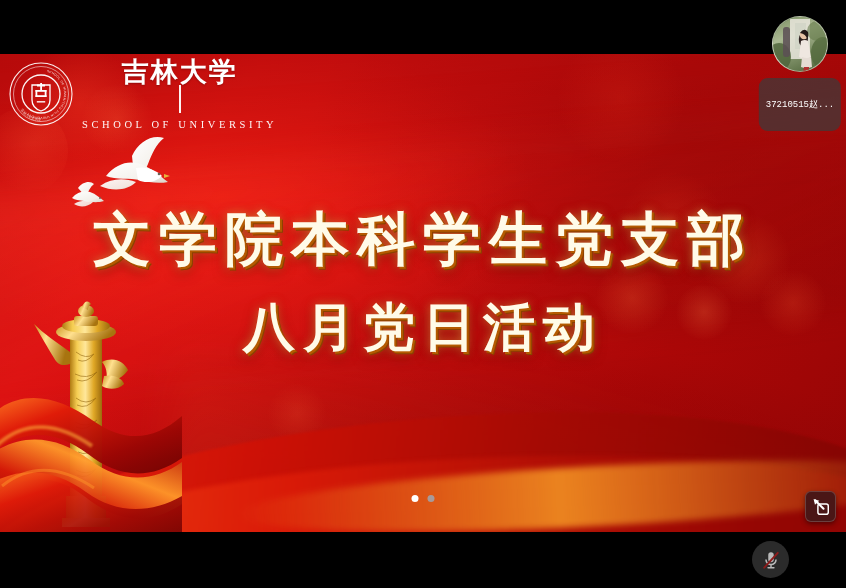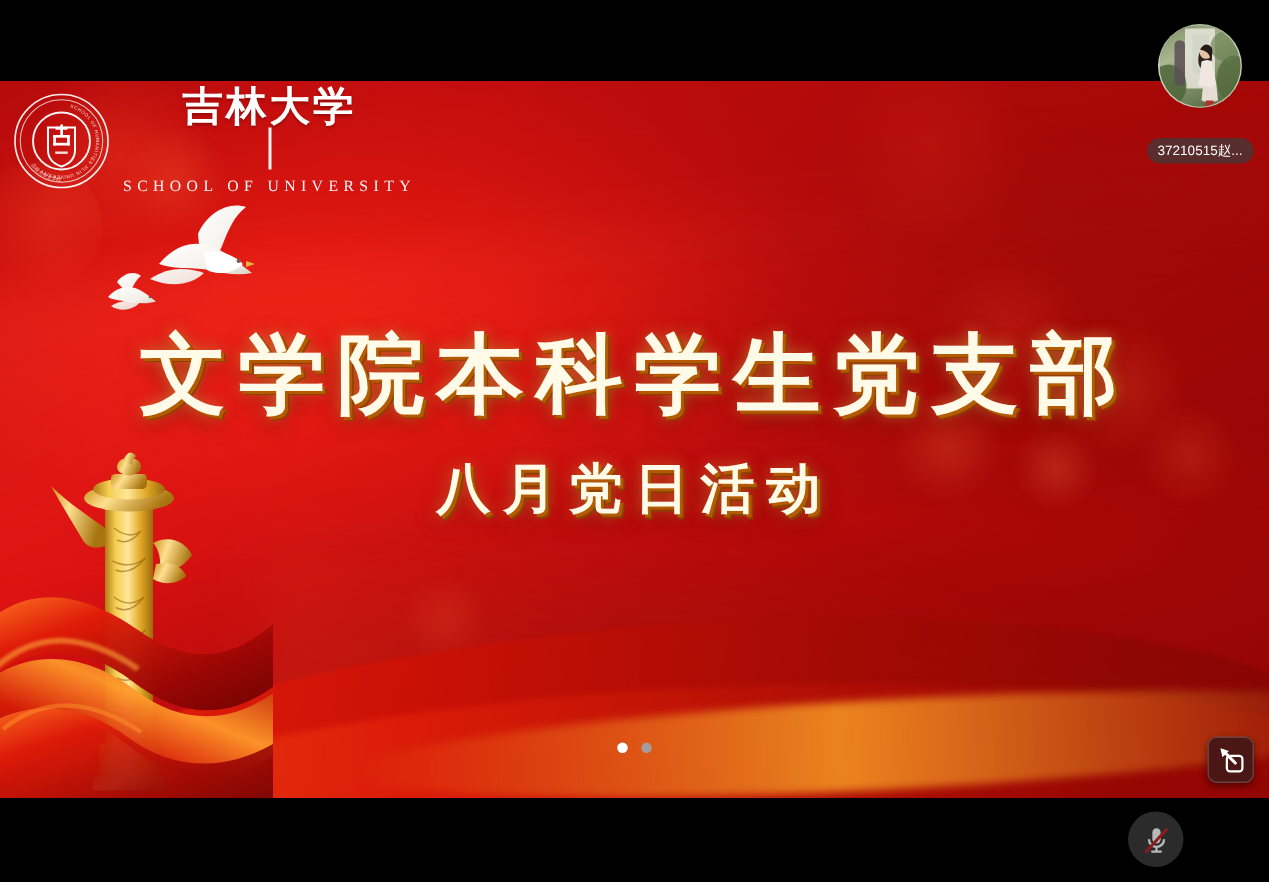--- a/index.html
+++ b/index.html
@@ -115,21 +115,21 @@
     color:#fffbe8;
     letter-spacing:8px;
     white-space:nowrap;
     text-shadow:
        2px 2px 0 #b45a00,
        3px 3px 0 #8a4100,
        0 0 10px rgba(255,190,80,.55),
        0 4px 14px rgba(90,20,0,.75);
   }
   #title-main { font-size:58px; line-height:1.18; }
-  #title-sub  { font-size:36px; line-height:1.18; margin-top:22px; }
+  #title-sub  { font-size:52px; line-height:1.18; margin-top:22px; }
 
   
   #page-dots {
     position:absolute; left:50%; transform:translateX(-50%);
     bottom:30px; display:flex; gap:9px; align-items:center;
   }
   .dot { width:7px; height:7px; border-radius:50%; background:#a89a9a; }
   .dot.active { background:#ffffff; }
 
   
@@ -149,24 +149,24 @@
   #self-view {
     position:absolute; right:18px; top:16px; width:56px; height:56px;
   }
   #self-avatar {
     width:56px; height:56px; border-radius:50%; overflow:hidden; position:relative;
     border:1px solid rgba(255,255,255,.25);
     background:linear-gradient(160deg,#6b7f58 0%,#9bab84 35%,#cdd4bd 60%,#8a9a74 100%);
   }
   #self-name {
     position:absolute; left:50%; transform:translateX(-50%);
-    top:76px; white-space:nowrap;
+    top:62px; white-space:nowrap;
     background:rgba(60,60,60,.72); color:#fff;
-    font-size:9px; padding:2px 7px; border-radius:9px;
-    font-family:Liberation Sans, sans-serif;
+    font-size:9px; padding:20px 7px; border-radius:9px;
+    font-family:Liberation Mono, monospace;
   }
 
   
   #bottombar { position:absolute; left:0; top:532px; width:846px; height:56px; background:#000; }
   #mic-toggle {
     position:absolute; left:752px; top:532px;
     width:37px; height:37px; margin-top:9px;
     border-radius:50%; background:#2b2b2b;
     display:flex; align-items:center; justify-content:center;
     cursor:pointer;

